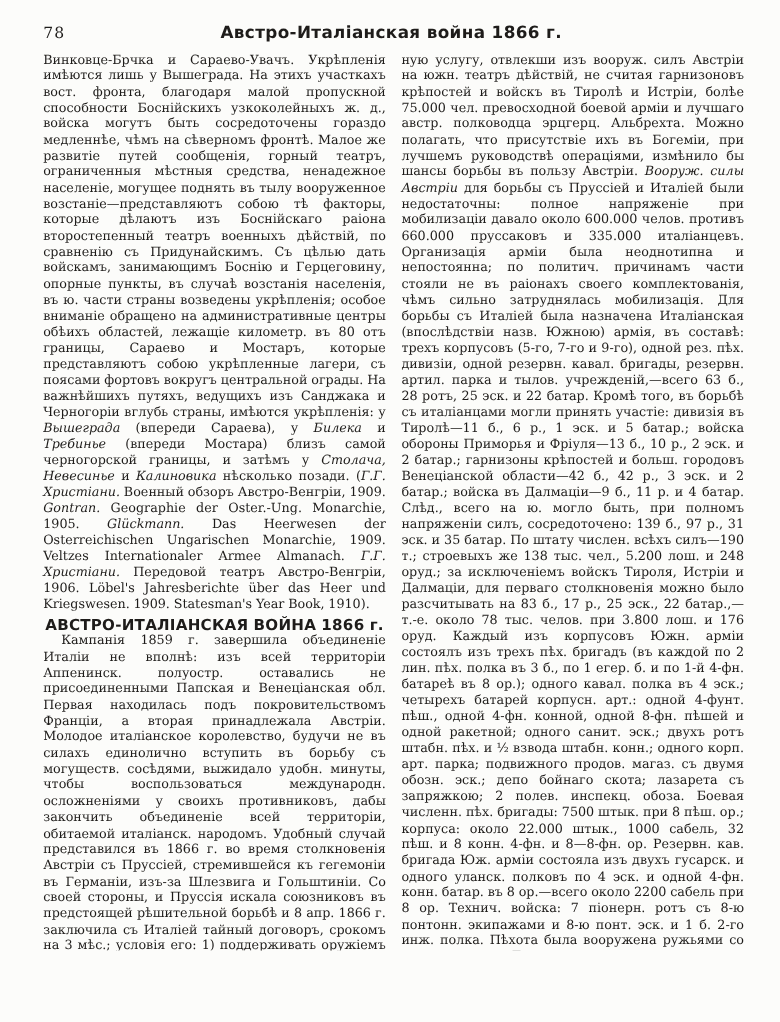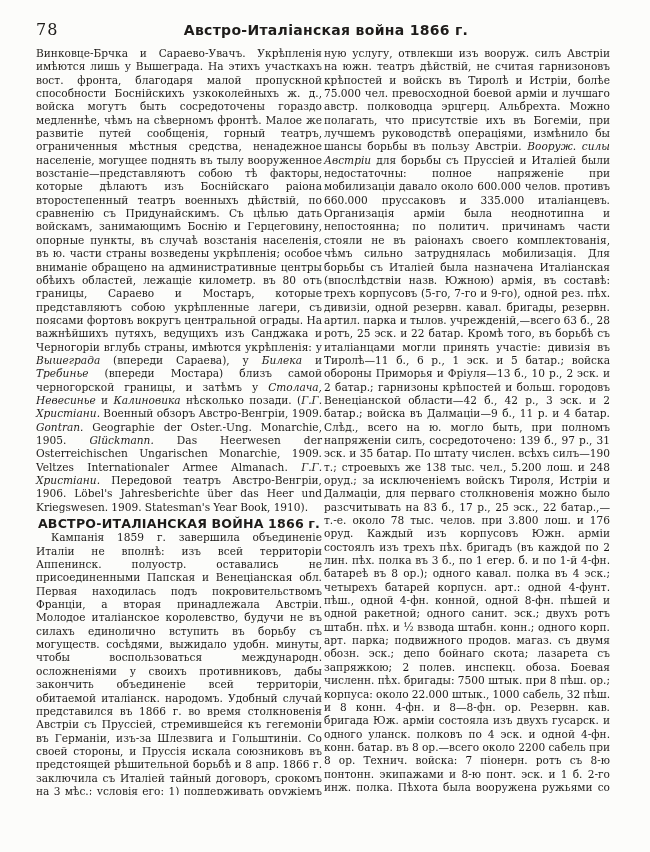--- a/index.html
+++ b/index.html
@@ -16,36 +16,36 @@
     color:#1e1c1a;
     overflow:hidden;
     box-sizing:border-box;
   }
   .running-head{
     display:flex;
     align-items:baseline;
     padding:20px 34px 4px 36px;
   }
   .page-number{
-    font-size:16px;
+    font-size:13px;
     width:78px;
     letter-spacing:1px;
   }
   .running-title{
     flex:1;
     text-align:center;
     font-family:"DejaVu Sans", sans-serif;
     font-weight:bold;
     font-size:14px;
     letter-spacing:0.3px;
     padding-right:78px;
   }
   .columns{
     display:flex;
-    gap:2px;
+    gap:13px;
     padding:4px 30px 0 36px;
     height:748px;
     overflow:hidden;
   }
   .column{
     width:286px;
     text-align:justify;
     font-size:10.6px;
     line-height:13.35px;
     hyphens:auto;

